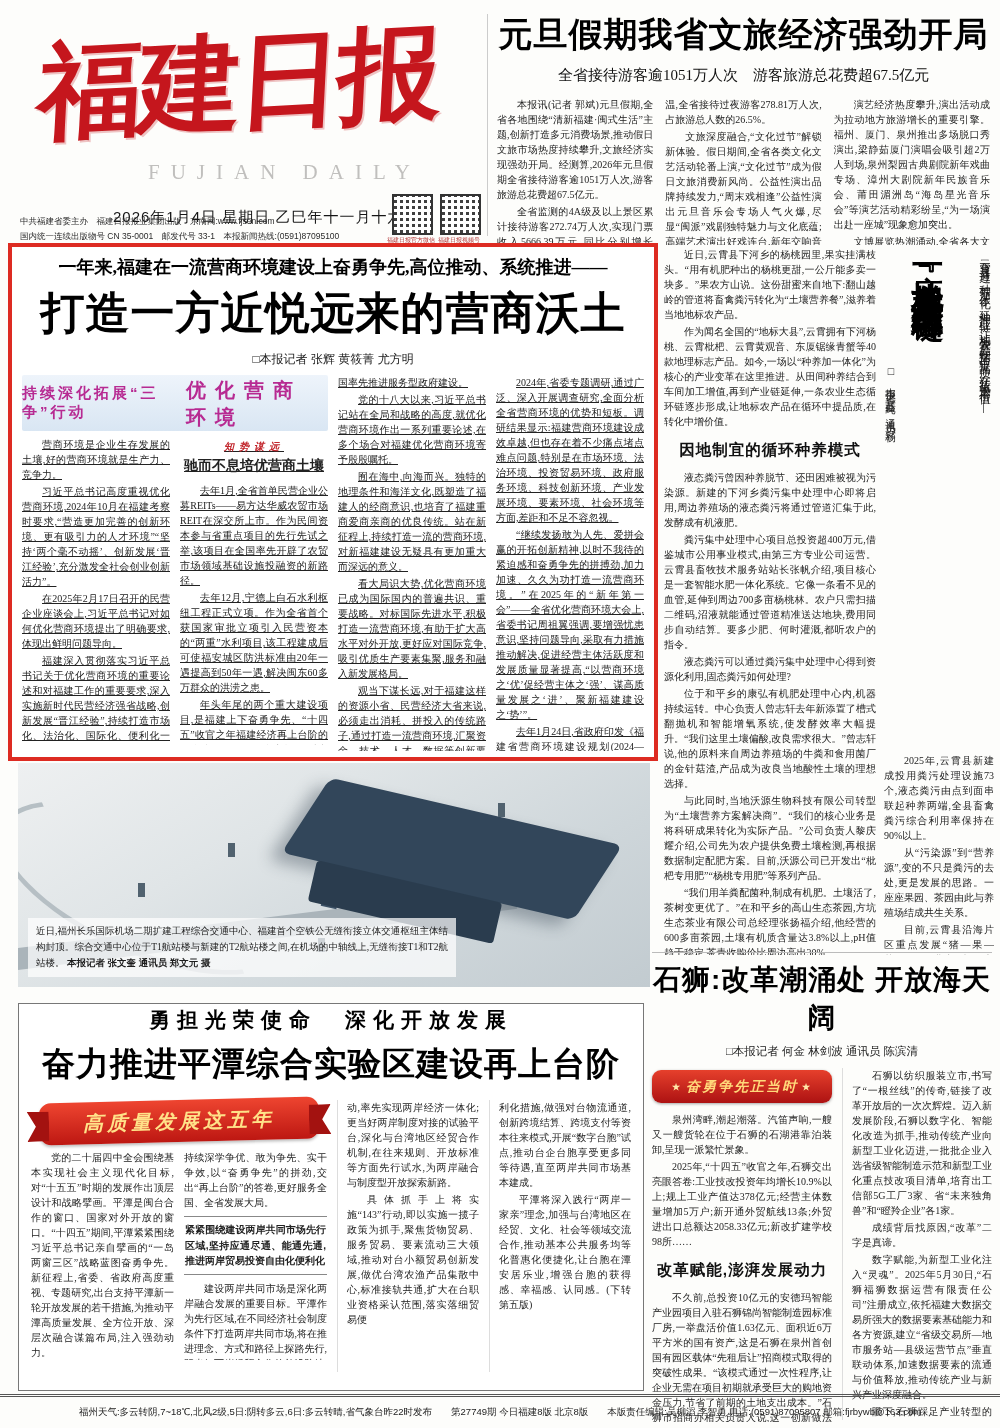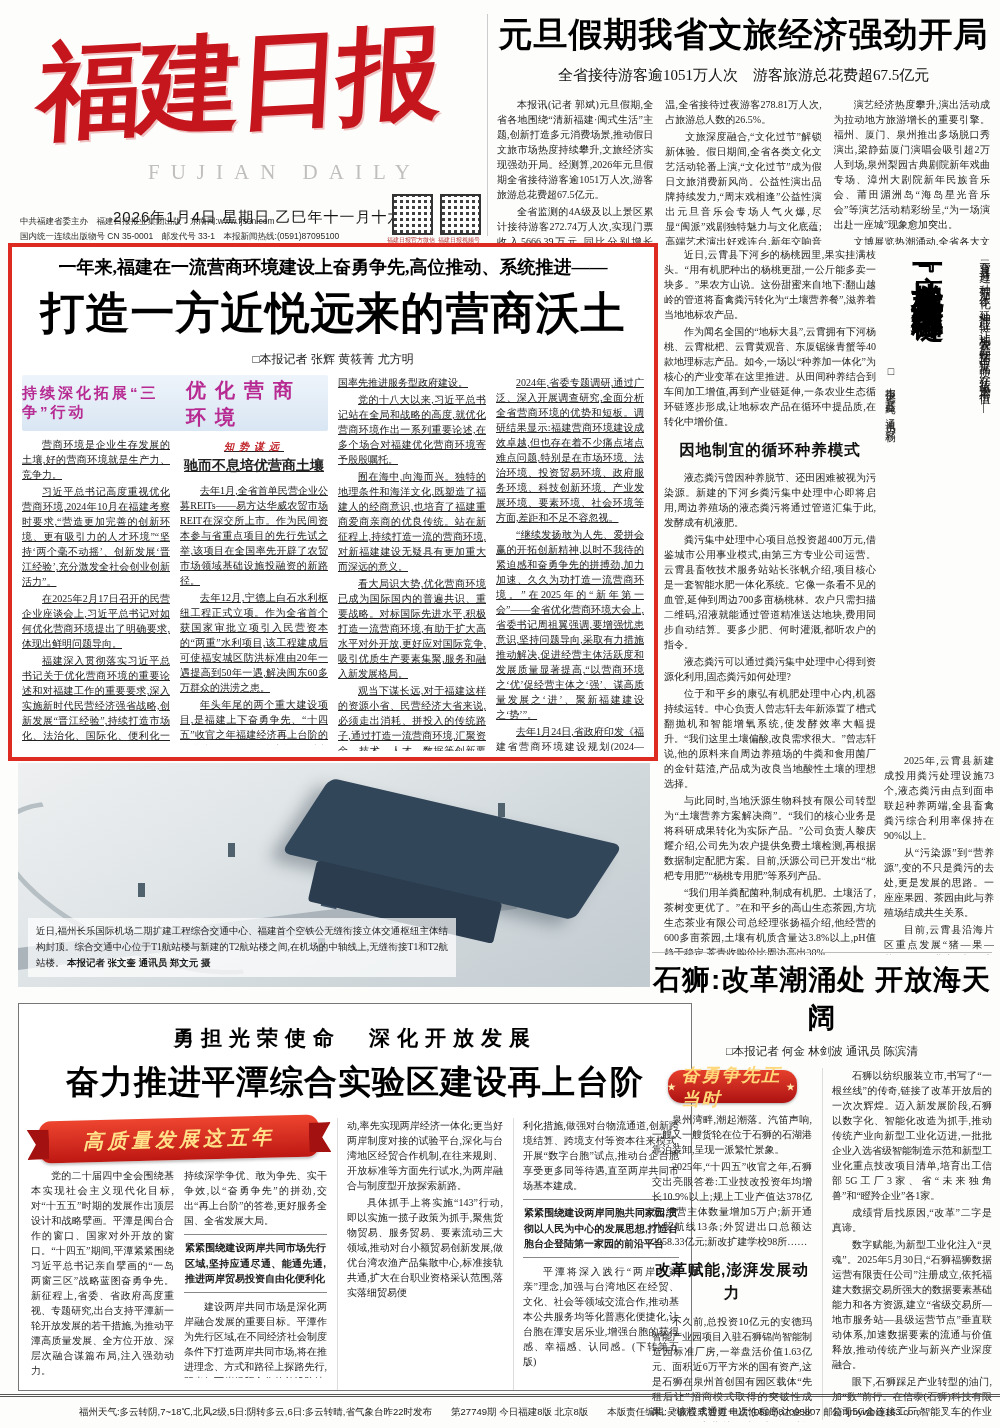--- a/index.html
+++ b/index.html
@@ -72,22 +72,22 @@
   .ph-terminal{position:absolute;right:48px;top:44px;width:300px;height:84px;background:#32465a;
         transform:rotate(13deg) skewX(-20deg);border-radius:8px;box-shadow:-8px 10px 14px rgba(40,55,70,.35);}
   .ph-terminal2{position:absolute;right:150px;top:118px;width:190px;height:42px;background:#2a3c4e;
         transform:rotate(13deg);border-radius:4px;}
   .ph-pier{position:absolute;right:300px;top:26px;width:16px;height:120px;background:#3c5166;transform:rotate(13deg);}
   .ph-dots span{position:absolute;width:7px;height:14px;background:#51626f;display:block;}
   .caption{position:absolute;left:10px;bottom:10px;width:412px;background:rgba(255,255,255,.72);
         padding:6px 8px;font-size:9.5px;line-height:1.6;color:#1d1d1d;font-family:"Liberation Serif",serif;text-align:justify;}
   .credit{font-weight:bold;font-family:"Liberation Sans",sans-serif;}
   
-  .pingtan{position:absolute;left:18px;top:1003px;width:674px;height:388px;border:1px solid #777;
-        box-sizing:border-box;padding:20px 12px 8px;background:#fff;}
+  .pingtan{position:absolute;left:18px;top:1003px;width:626px;height:388px;border:1px solid #777;
+        box-sizing:border-box;padding:2px 12px 8px;background:#fff;}
   .pt-kicker{text-align:center;font-size:21px;font-weight:bold;letter-spacing:7px;
         font-family:"Liberation Serif",serif;color:#000;}
   .pt-title{text-align:center;font-size:33px;font-weight:900;margin-top:8px;letter-spacing:1px;color:#000;}
   .pt-cols{display:flex;gap:10px;margin-top:13px;height:272px;}
   .pt-leftgroup{width:296px;flex:none;}
   .ribbon{width:280px;height:42px;margin:0 auto 8px;position:relative;transform:rotate(-1.5deg);
         background:linear-gradient(180deg,#ee4530,#bd1712);border-radius:12px;
         display:flex;align-items:center;justify-content:center;box-shadow:0 2px 3px rgba(0,0,0,.25);}
   .ribbon:before,.ribbon:after{content:"";position:absolute;top:8px;width:22px;height:30px;background:#a31210;z-index:-1;}
   .ribbon:before{left:-12px;clip-path:polygon(0 0,100% 0,100% 100%,0 100%,40% 50%);}
@@ -96,23 +96,23 @@
   .pt-sub{display:flex;gap:10px;height:210px;}
   .pt-sub>div{flex:1;}
   .pt-c3,.pt-c4{flex:1;border-left:1px solid #ddd;padding-left:9px;}
   
   .shishi{position:absolute;left:652px;top:952px;width:340px;height:440px;border-top:1px solid #bbb;padding-top:8px;box-sizing:border-box;}
   .ss-title{text-align:center;font-size:28px;font-weight:900;letter-spacing:1px;color:#000;}
   .ss-byline{text-align:center;font-size:11.5px;margin-top:7px;color:#222;}
   .ss-cols{display:flex;gap:10px;margin-top:9px;height:352px;}
   .ss-cols>div{flex:1;}
   .ss-c2{border-left:1px solid #ddd;padding-left:9px;}
-  .badge{width:129px;height:33px;margin:2px auto 9px;background:linear-gradient(180deg,#e6402c,#ad1212);
-        border-radius:14px;display:flex;align-items:center;justify-content:center;
-        color:#ffd87a;font-weight:900;font-size:18px;letter-spacing:2px;font-style:italic;
+  .badge{width:180px;height:33px;margin:2px auto 9px;background:linear-gradient(180deg,#e6402c,#ad1212);
+        border-radius:9px;display:flex;align-items:center;justify-content:center;
+        color:#ffd87a;font-weight:900;font-size:14px;letter-spacing:2px;font-style:italic;
         box-shadow:0 1px 3px rgba(0,0,0,.35);}
   .badge:before{content:"★";font-style:normal;font-size:9px;margin-right:4px;color:#ffe9a8;}
   .badge:after{content:"★";font-style:normal;font-size:9px;margin-left:4px;color:#ffe9a8;}
   
   .footer{position:absolute;left:0;top:1394px;width:1000px;border-top:3px double #555;
         padding-top:9px;text-align:center;font-size:9.5px;color:#222;}
 </style>
 </head>
 <body>
 
@@ -251,21 +251,20 @@
               <p data-kind="p">建设两岸共同市场是深化两岸融合发展的重要目标。平潭作为先行区域,在不同经济社会制度条件下打造两岸共同市场,将在推进理念、方式和路径上探路先行,既当好两岸经贸合作的前沿阵地,运用共同市场的一般方式,促进两岸商品、资金、服务、数据、劳动力等市场要素自由流</p>
             </div>
         </div>
       </div>
       <div class="pt-c3 flow clip">
           <p data-kind="p0">动,率先实现两岸经济一体化;更当好两岸制度对接的试验平台,深化与台湾地区经贸合作机制,在往来规则、开放标准等方面先行试水,为两岸融合与制度型开放探索新路。</p>
           <p data-kind="p">具体抓手上将实施“143”行动,即以实施一揽子政策为抓手,聚焦货物贸易、服务贸易、要素流动三大领域,推动对台小额贸易创新发展,做优台湾农渔产品集散中心,标准接轨共通,扩大在台职业资格采认范围,落实落细贸易便</p>
         </div>
       <div class="pt-c4 flow clip">
           <p data-kind="p0">利化措施,做强对台物流通道,创新跨境结算、跨境支付等资本往来模式,开展“数字台胞”试点,推动台企台胞享受更多同等待遇,直至两岸共同市场基本建成。</p>
-          <p data-kind="box">紧紧围绕建设两岸同胞共同家园,贯彻以人民为中心的发展思想,打造台胞台企登陆第一家园的前沿平台</p>
           <p data-kind="p">平潭将深入践行“两岸一家亲”理念,加强与台湾地区在经贸、文化、社会等领域交流合作,推动基本公共服务均等化普惠化便捷化,让台胞在潭安居乐业,增强台胞的获得感、幸福感、认同感。(下转第五版)</p>
         </div>
     </div>
   </div>
 
   <div class="shishi">
     <div class="ss-title">石狮:改革潮涌处 开放海天阔</div>
     <div class="ss-byline">□本报记者 何金 林剑波 通讯员 陈滨清</div>
     <div class="ss-cols">
       <div class="ss-c1">

